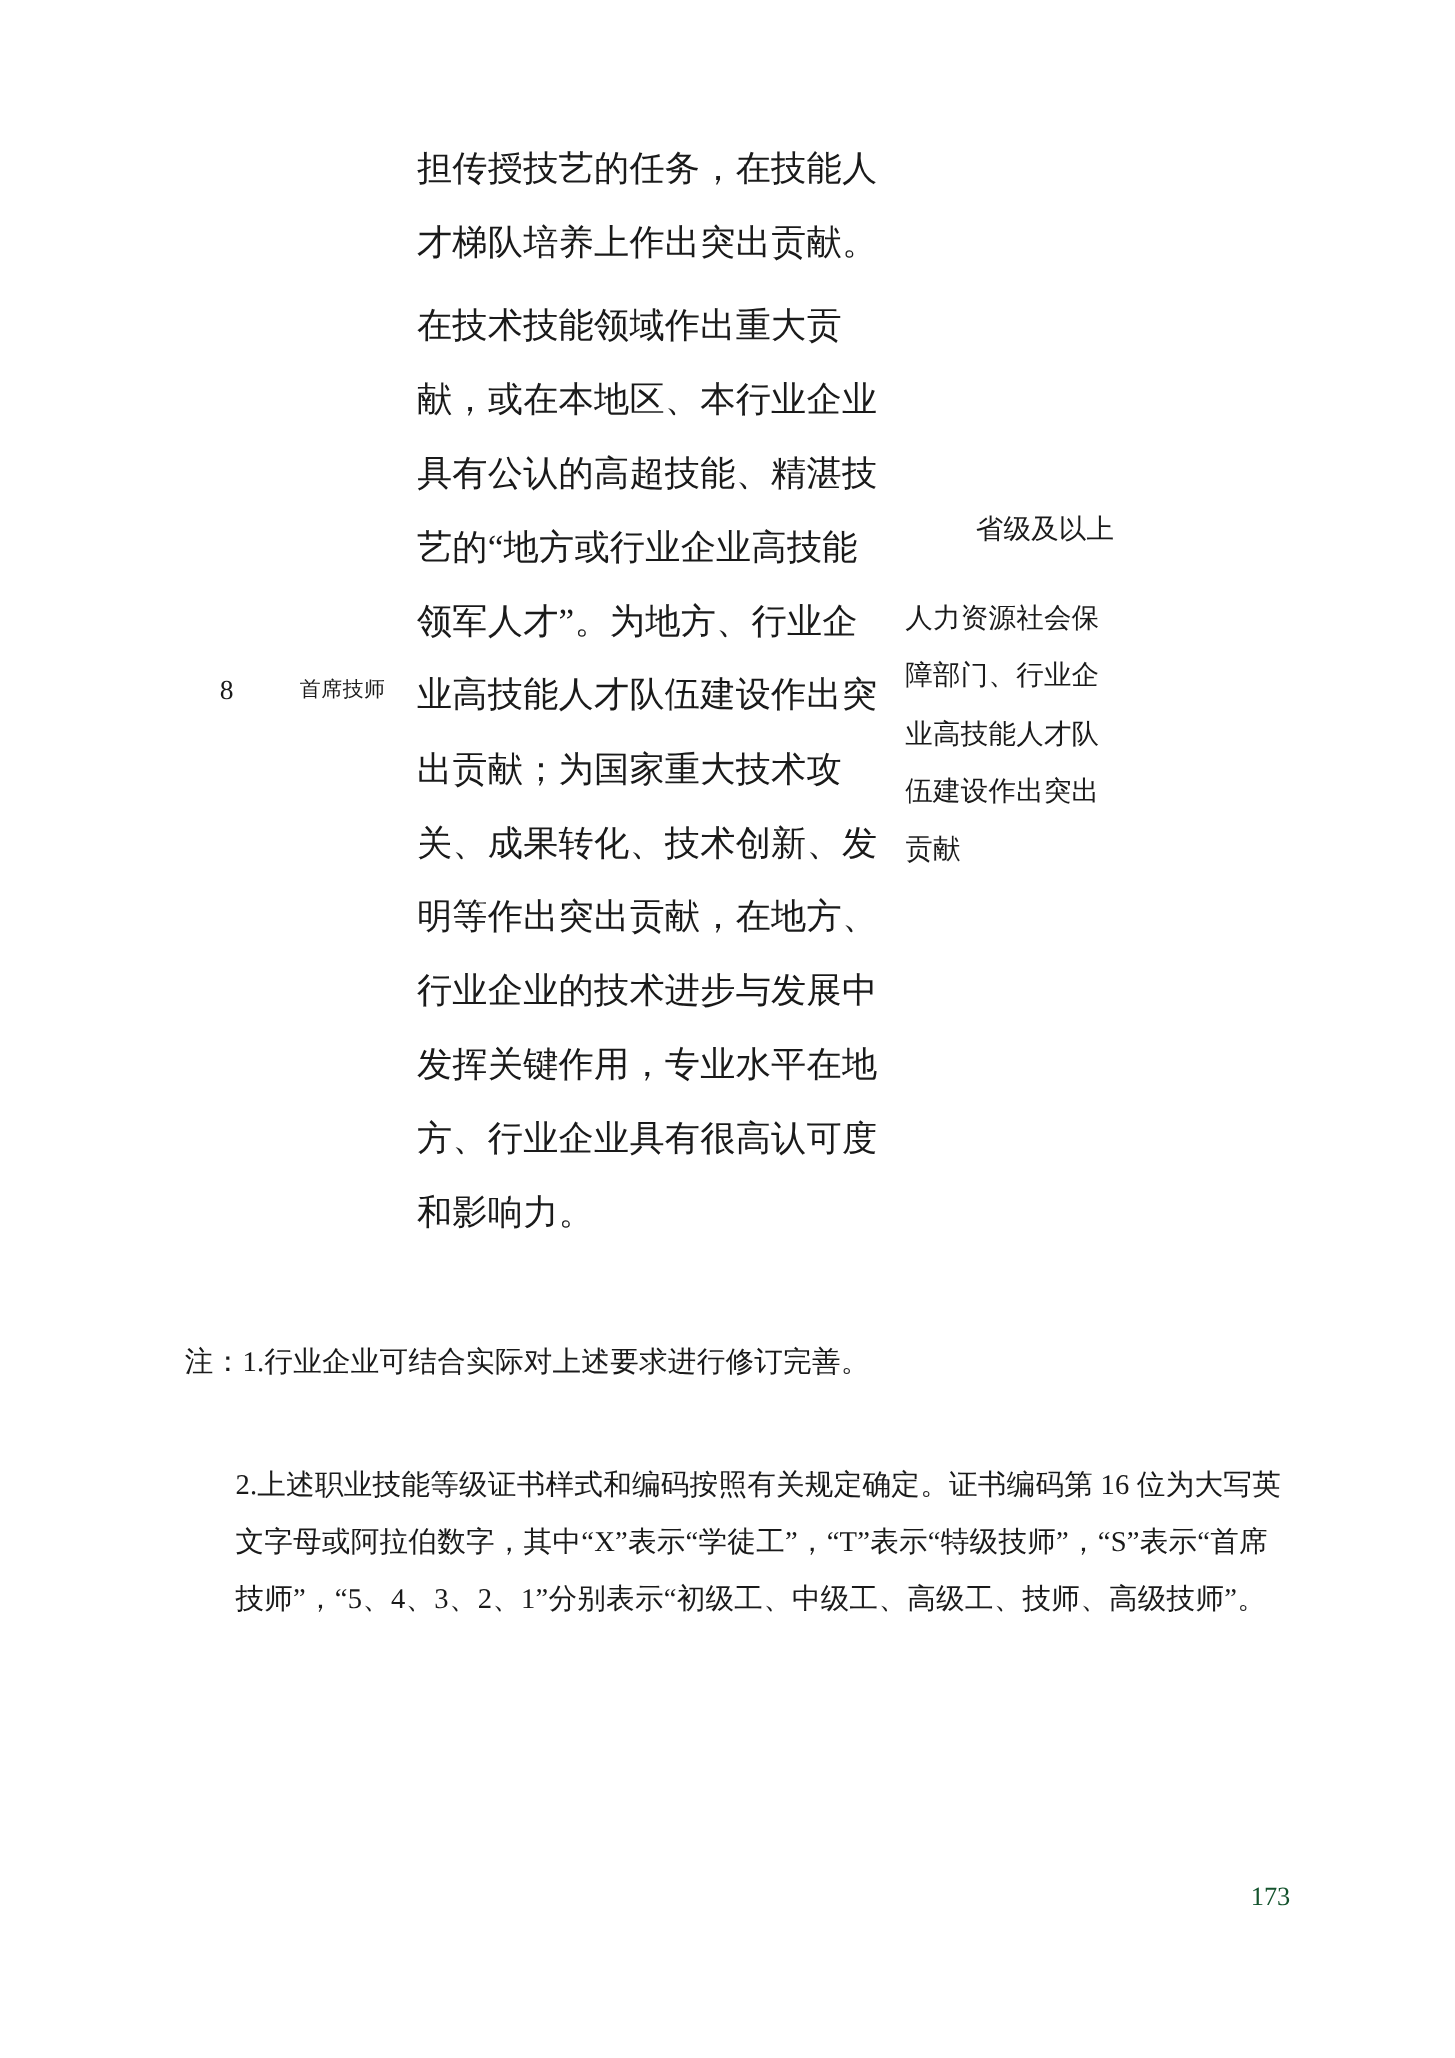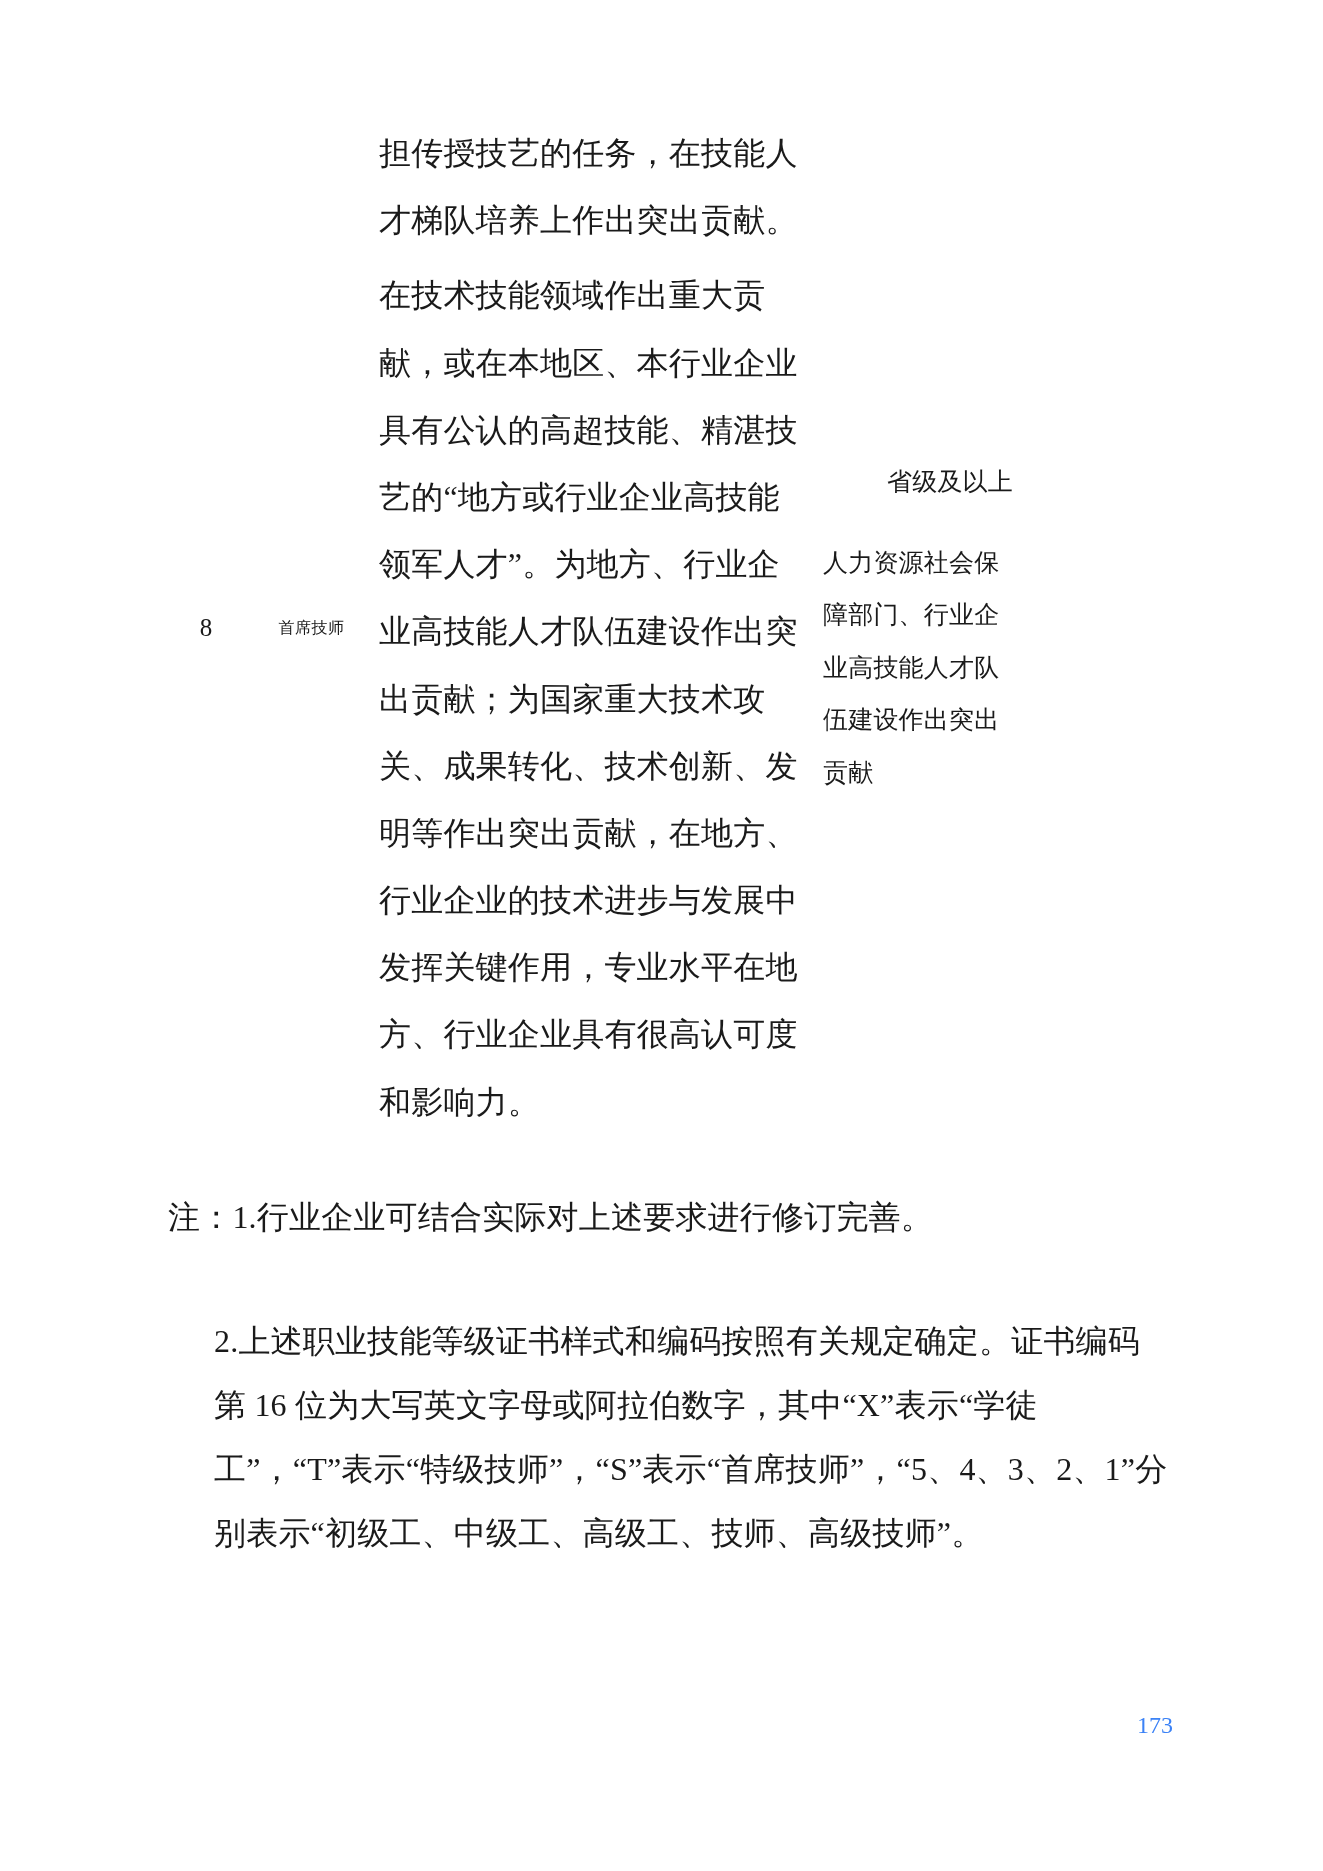--- a/index.html
+++ b/index.html
@@ -33,21 +33,21 @@
     width: 76px;
     flex: 0 0 76px;
     text-align: center;
     font-size: 25px;
     line-height: 1.2;
   }
   .col-name {
     width: 135px;
     flex: 0 0 135px;
     text-align: center;
-    font-size: 16px;
+    font-size: 19px;
     line-height: 1.2;
     letter-spacing: 0.5px;
   }
   .col-desc {
     width: 420px;
     flex: 0 0 420px;
     font-size: 32px;
     line-height: 2.1;
     letter-spacing: 0.2px;
   }
@@ -71,43 +71,43 @@
   }
   .col-auth .auth-first {
     text-align: right;
     margin-bottom: 28px;
   }
 
   
   .notes {
     position: absolute;
     left: 168px;
-    top: 1185px;
+    top: 1212px;
     width: 1000px;
-    font-size: 32px;
+    font-size: 26px;
     line-height: 2.0;
     letter-spacing: 0.2px;
   }
   .note-line-1 {
     margin: 0 0 60px 0;
   }
   .note-2 {
     margin: 0;
     padding-left: 46px;
     text-indent: 0;
   }
 
   
   .page-number {
     position: absolute;
     right: 150px;
     bottom: 132px;
     font-size: 24px;
     font-family: "Liberation Serif", "DejaVu Serif", serif;
-    color: #3b82f6;
+    color: #14532d;
     text-align: right;
   }
 </style>
 </head>
 <body>
 
 <div class="page">
 
   <div class="row-block">
 

